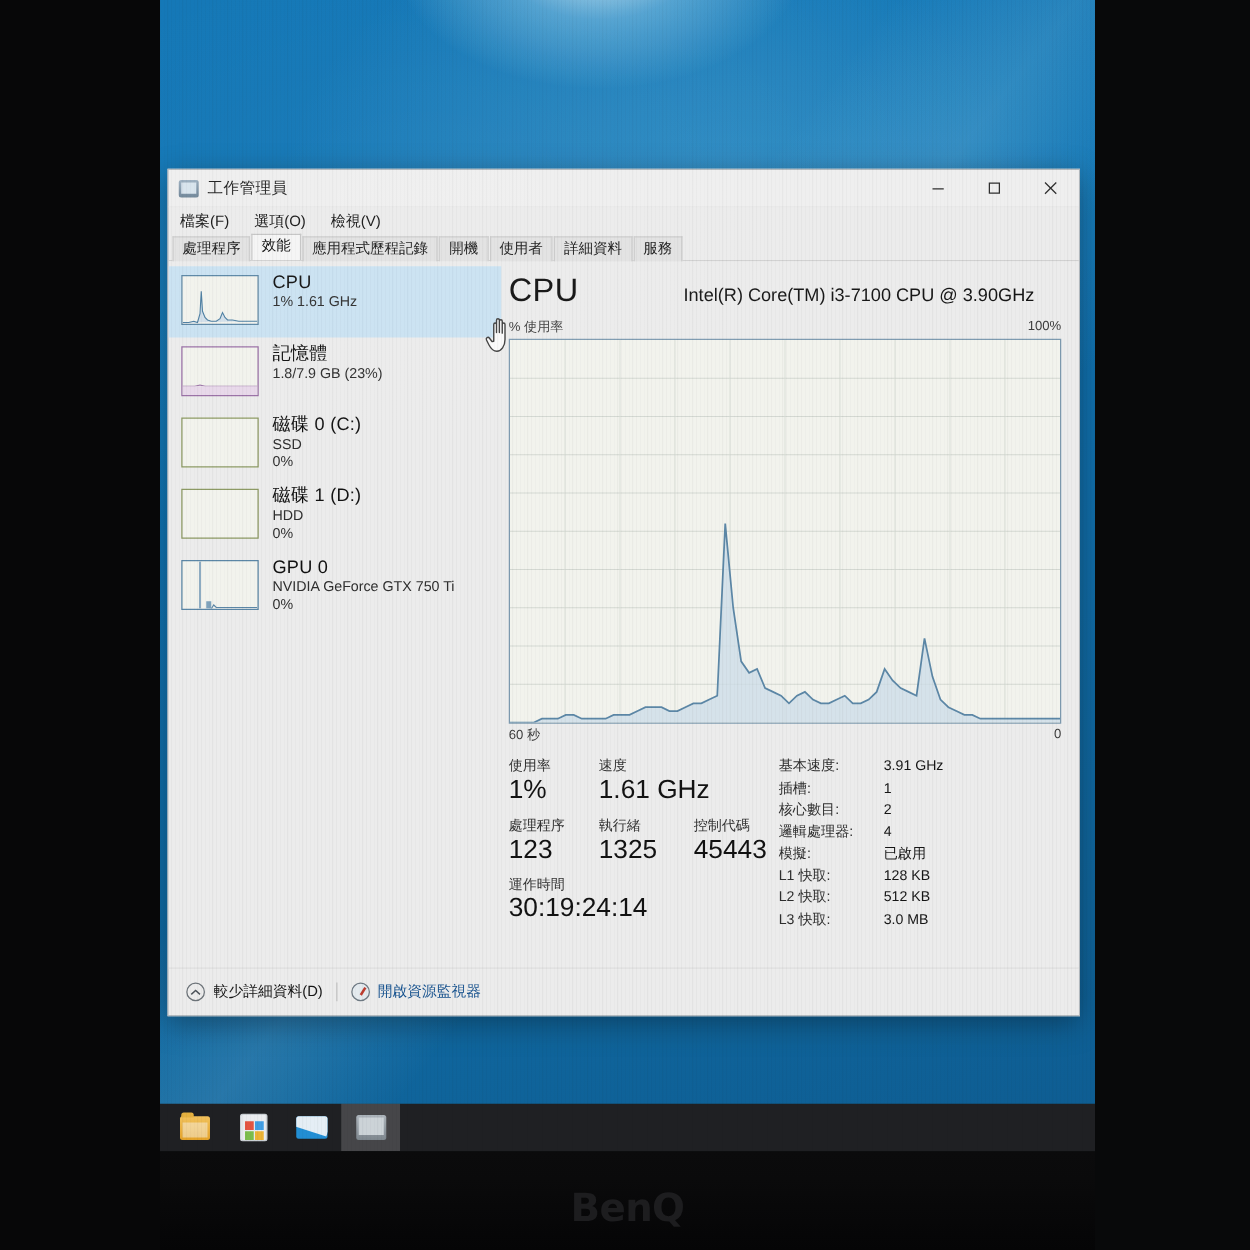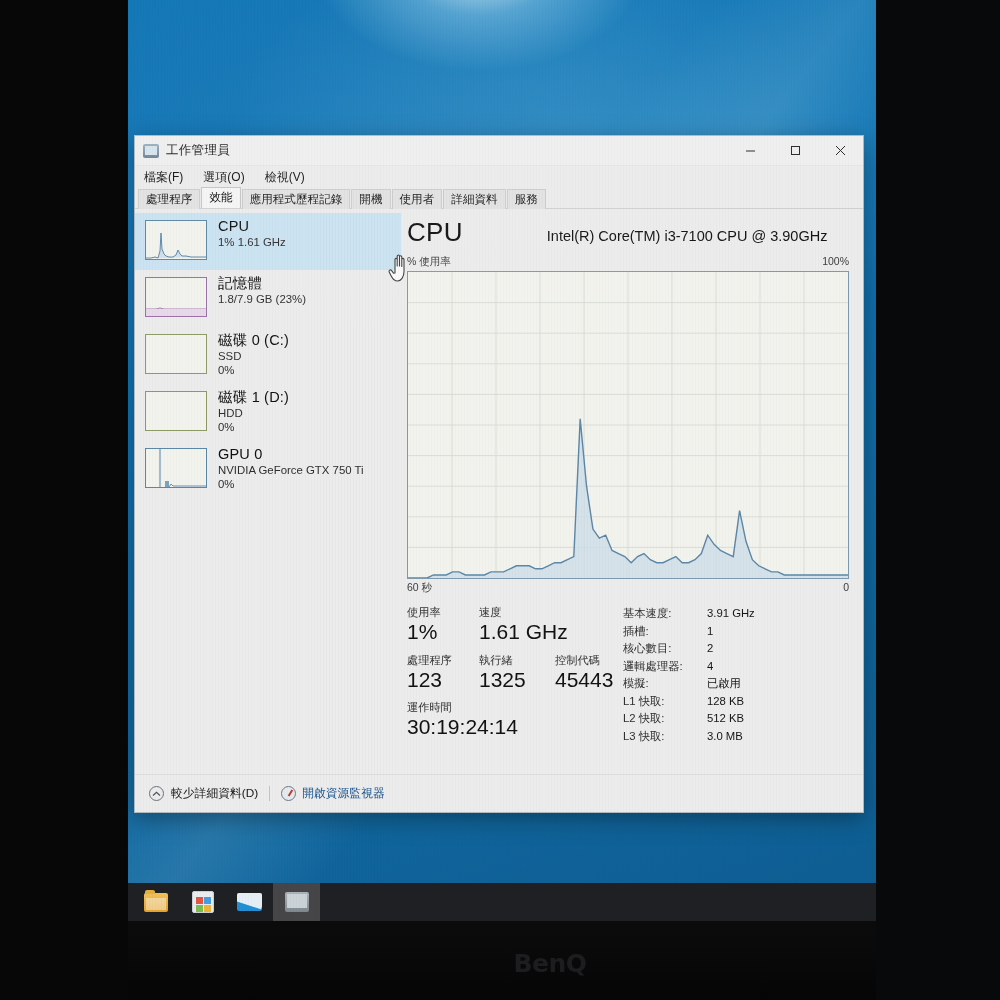--- a/index.html
+++ b/index.html
@@ -168,22 +168,22 @@
   
   #cursor { position:absolute; left:259px; top:252px; z-index:50; }
 
   
   #bezel-bottom {
     position:absolute; left:128px; top:921px; width:748px; height:79px;
     background: linear-gradient(#0b0b0c 0%, #0a0a0b 28%, #050506 100%);
   }
   #benq {
     position:absolute; left:50%; transform:translateX(-50%); top:28px;
-    font-family:"DejaVu Sans", sans-serif; font-weight:700; font-size:25px;
-    color:#1d1d1f; letter-spacing:-0.5px;margin-left:48px;
+    font-family:"DejaVu Sans", sans-serif; font-weight:700; font-size:31px;
+    color:#1d1d1f; letter-spacing:-0.5px;
   }
   #bezel-topline{ position:absolute; left:128px; top:921px; width:748px; height:5px; background:#1a1b1c;}
 </style>
 </head>
 <body>
 
 <div id="photo">
 
   <div id="bezel-left"></div>
   <div id="bezel-right"></div>

